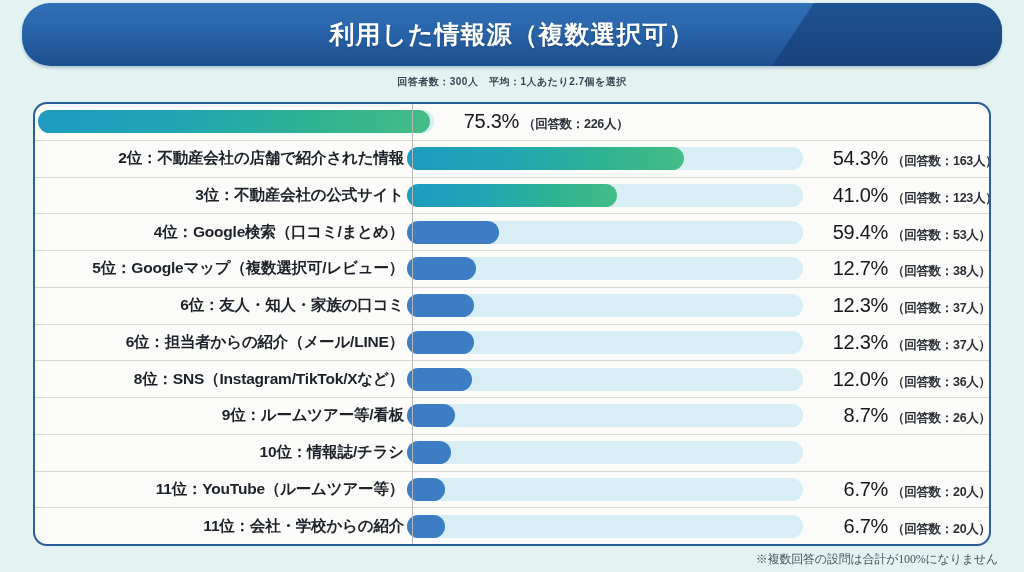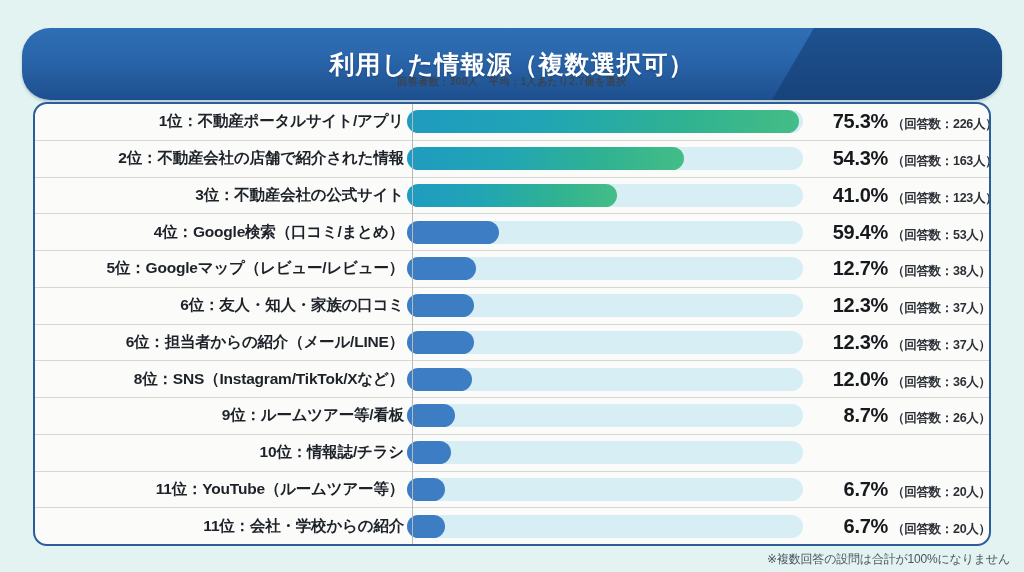--- a/index.html
+++ b/index.html
@@ -6,21 +6,21 @@
   body{
     width:1024px;height:572px;
     background:#e2f3f1;
     font-family:"Liberation Sans","DejaVu Sans",sans-serif;
     overflow:hidden;
     position:relative;
   }
 
   
   .header-wrap{
-    position:absolute;left:22px;top:28px;width:980px;height:72px;
+    position:absolute;left:22px;top:3px;width:980px;height:63px;
   }
   .header-banner{
     position:absolute;inset:0;
     border-radius:28px;
     background:linear-gradient(180deg,#2f6fb5 0%,#2a66ab 40%,#1d4f8f 100%);
     box-shadow:0 2px 3px rgba(20,60,110,.25);
     overflow:hidden;
   }
   .header-banner:after{
     content:"";
@@ -115,53 +115,53 @@
     background:#3c7dc4;
   }
 
   .row-value{
     flex:1 1 auto;
     display:flex;align-items:baseline;
     padding-left:10px;
     white-space:nowrap;
   }
   .pct{
-    font-size:20px;font-weight:bold;color:#16191d;
+    font-size:20px;font-weight:normal;color:#16191d;
     letter-spacing:-.3px;
     min-width:72px;
     text-align:right;
   }
   .count{
     font-size:12.5px;font-weight:bold;color:#2b2f36;
     margin-left:4px;
     letter-spacing:-.3px;
   }
 
   
   .footnote{
-    position:absolute;right:14px;top:551px;
+    position:absolute;right:26px;top:551px;
     font-size:12px;
     color:#4a545f;
     letter-spacing:-.2px;
+    font-family:Liberation Serif, serif;
   }
 </style>
 </head>
 <body>
 
 <div class="header-wrap">
   <div class="header-banner"></div>
   <div class="header-title">利用した情報源（複数選択可）</div>
 </div>
 
 <div class="subtitle">回答者数：300人　平均：1人あたり2.7個を選択</div>
 
 <div class="card">
   <div class="rows" id="rows-container">
       <div class="row">
-        <div class="row-label">1位：不動産ポータルサイト/アプリ</div>
         <div class="bar-area">
           <div class="bar-track">
             <div class="bar-fill teal" style="width: 99%;"></div>
           </div>
         </div>
         <div class="row-value">
           <span class="pct">75.3%</span>
           <span class="count">（回答数：226人）</span>
         </div>
       </div>
@@ -195,21 +195,21 @@
           <div class="bar-track">
             <div class="bar-fill blue" style="width: 23.3%;"></div>
           </div>
         </div>
         <div class="row-value">
           <span class="pct">59.4%</span>
           <span class="count">（回答数：53人）</span>
         </div>
       </div>
       <div class="row">
-        <div class="row-label">5位：Googleマップ（レビュー/レビュー）</div>
+        <div class="row-label">5位：Googleマップ（複数選択可/レビュー）</div>
         <div class="bar-area">
           <div class="bar-track">
             <div class="bar-fill blue" style="width: 17.4%;"></div>
           </div>
         </div>
         <div class="row-value">
           <span class="pct">12.7%</span>
           <span class="count">（回答数：38人）</span>
         </div>
       </div>

